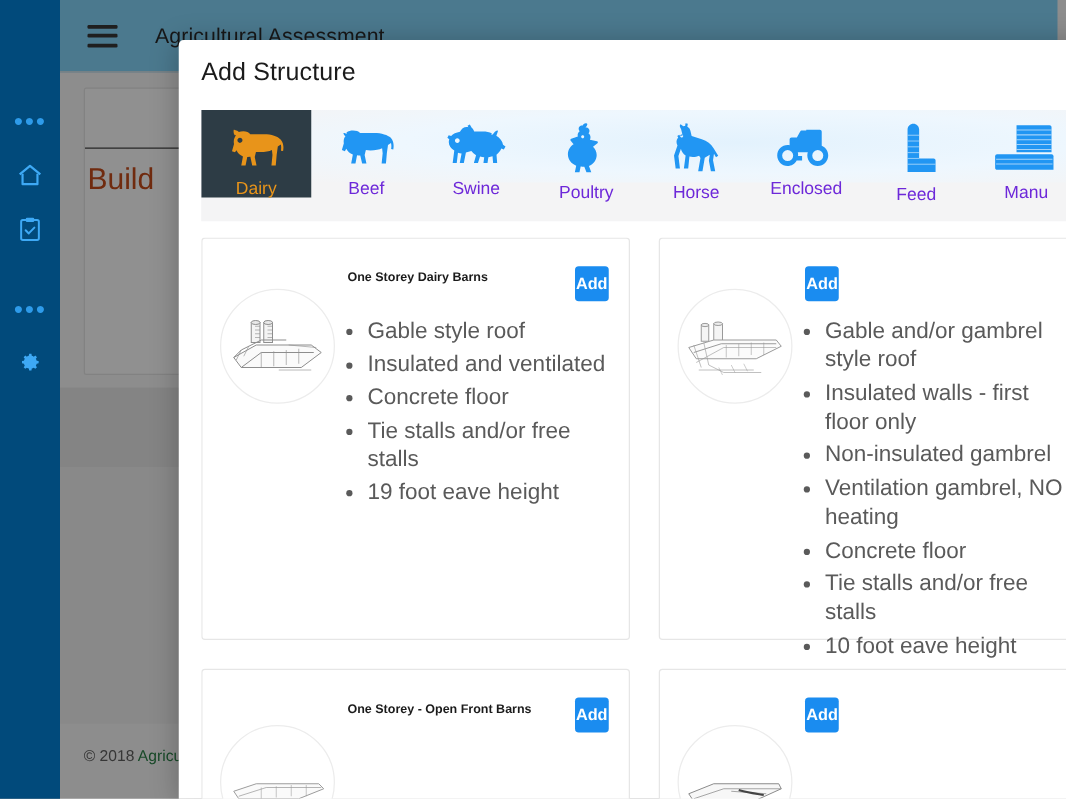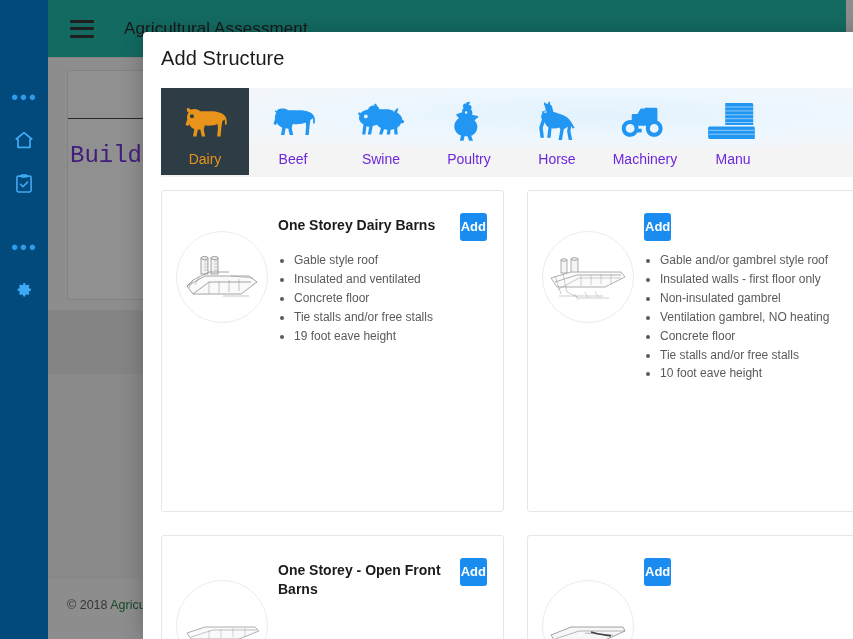--- a/index.html
+++ b/index.html
@@ -33,21 +33,21 @@
   .sb-gap { height: 18px; }
 
   #bg-main {
     position: absolute; left: 48px; top: 0;
     width: 805px; height: 639px;
     background: #fafafa;
   }
   #bg-header {
     position: absolute; left: 0; top: 0;
     width: 798px; height: 58px;
-    background: #14b8a6;
+    background: #7dd3fc;
     border-bottom: 1px solid #e8e8e8;
     display: flex; align-items: center;
     padding-left: 22px;
   }
   #hamburger {
     width: 24px; height: 18px;
     display: flex; flex-direction: column; justify-content: space-between;
     margin-right: 30px;
   }
   #hamburger span { display: block; height: 3px; background: #2b2b2b; border-radius: 1px; }
@@ -59,22 +59,22 @@
     width: 760px; height: 230px;
     background: #ffffff;
     border: 1px solid #e4e4e4;
     border-radius: 2px;
   }
   #bg-card-rule {
     position: absolute; left: 20px; top: 118px;
     width: 700px; height: 1px; background: #3b3b3b;
   }
   #bg-build {
-    position: absolute; left: 22px; top: 142px;
-    font-size: 24px; color: #6d28d9; font-family: Liberation Mono, monospace;
+    position: absolute; left: 22px; top: 130px;
+    font-size: 24px; color: #c2410c;
   }
   #bg-strip {
     position: absolute; left: 0; top: 310px;
     width: 805px; height: 64px;
     background: #e9e9e9;
   }
   #bg-lower {
     position: absolute; left: 0; top: 374px;
     width: 805px; height: 205px;
     background: #f2f2f2;
@@ -120,21 +120,21 @@
     overflow: hidden;
   }
   #tabstrip::before {
     content: "";
     position: absolute; left: 85px; right: 0; top: 0; height: 58px;
     background: radial-gradient(ellipse at 50% 45%, #e3f2fd 0%, #eef7fe 55%, #f4f4f5 100%);
     pointer-events: none;
   }
   .tab {
     position: relative;
-    width: 88px; min-width: 88px; height: 87px;
+    width: 88px; min-width: 88px; height: 70px;
     display: flex; flex-direction: column;
     align-items: center; justify-content: flex-start;
     padding-top: 9px;
     cursor: pointer;
   }
   .tab .ticon { height: 48px; display: flex; align-items: center; justify-content: center; }
   .tab .ticon svg { display: block; }
   .tab .tlabel {
     margin-top: 6px;
     font-size: 14px; color: #6d28d9;
@@ -172,41 +172,41 @@
     margin-right: 10px;
     overflow: hidden;
     display: flex; align-items: center; justify-content: center;
     background: #fff;
   }
   .card.short .thumb { margin-top: 26px; }
   .card-body { flex: 1; padding-top: 4px; }
   .card-head { display: flex; align-items: flex-start; }
   .card-title {
     flex: 1;
-    font-size: 14px; font-weight: bold; color: #1b1b1b;
+    font-size: 10px; font-weight: bold; color: #1b1b1b;
     line-height: 1.35;
     padding-right: 8px;
     padding-top: 3px;
   }
   .add-btn {
     background: #1a8cf0;
     color: #fff;
     font-size: 13px; font-weight: bold;
     border: none; border-radius: 3px;
     padding: 7px 1px;
     cursor: pointer;
     line-height: 1.1;
   }
   .feature-list {
     margin-top: 12px;
     padding-left: 16px;
     list-style: disc;
   }
   .feature-list li {
-    font-size: 12px; color: #5a5a5a;
+    font-size: 18px; color: #5a5a5a;
     line-height: 1.28;
     margin-bottom: 3.5px;
   }
   .thumb svg { display: block; }
 </style>
 </head>
 <body>
 
 <div id="app-background">
 
@@ -331,23 +331,34 @@
       </span>
       <span class="tlabel">Horse</span>
     </div>
 
     <div class="tab">
       <span class="ticon">
         <svg width="48" height="36" viewBox="0 0 62 46" fill="#2196f3">
           <path d="M31 6h14c1.1 0 2 .9 2 2v14.6c3.9 1.6 6.7 5.5 6.7 10 0 6-4.8 10.8-10.8 10.8S32.1 38.6 32.1 32.6c0-1.2.2-2.3.5-3.4H22.3c.2.9.3 1.8.3 2.7 0 .4 0 .8-.1 1.2h4.2v4.6h-5.6c-1.8 3.4-5.3 5.7-9.4 5.7C5.8 43.4 1 38.6 1 32.6s4.8-10.8 10.8-10.8c.7 0 1.4.1 2 .2V16c0-1.1.9-2 2-2h5.5l3.3-6c.4-.7 1.1-1.2 1.9-1.2H31zM11.8 26.9a5.7 5.7 0 100 11.4 5.7 5.7 0 000-11.4zm31.1 0a5.7 5.7 0 100 11.4 5.7 5.7 0 000-11.4z"></path>
         </svg>
       </span>
-      <span class="tlabel">Machinery</span>
-    </div>
-
+      <span class="tlabel">Enclosed</span>
+    </div>
+
+    <div class="tab">
+      <span class="ticon">
+        <svg width="34" height="44" viewBox="0 0 44 56" fill="#2196f3">
+          <path d="M13 8c0-3.3 2.7-6 6-6s6 2.7 6 6v30h15c1.1 0 2 .9 2 2v12H13V8z"></path>
+          <g stroke="#cfe8fb" stroke-width="1" opacity=".7">
+            <path d="M13 14h12M13 20h12M13 26h12M13 32h12M13 38h12M13 44h29"></path>
+          </g>
+        </svg>
+      </span>
+      <span class="tlabel">Feed</span>
+    </div>
 
     <div class="tab">
       <span class="ticon">
         <svg width="50" height="42" viewBox="0 0 64 54" fill="#2196f3">
           <path d="M22 4h34c1.1 0 2 .9 2 2v26H22V4z"></path>
           <path d="M2 34h56c1.1 0 2 .9 2 2v14H2c-1.1 0-2-.9-2-2V36c0-1.1.9-2 2-2z"></path>
           <g stroke="#cfe8fb" stroke-width="1.1" opacity=".75">
             <path d="M22 9h36M22 14h36M22 19h36M22 24h36M22 29h36M1 39h58M1 44h58"></path>
           </g>
         </svg>

